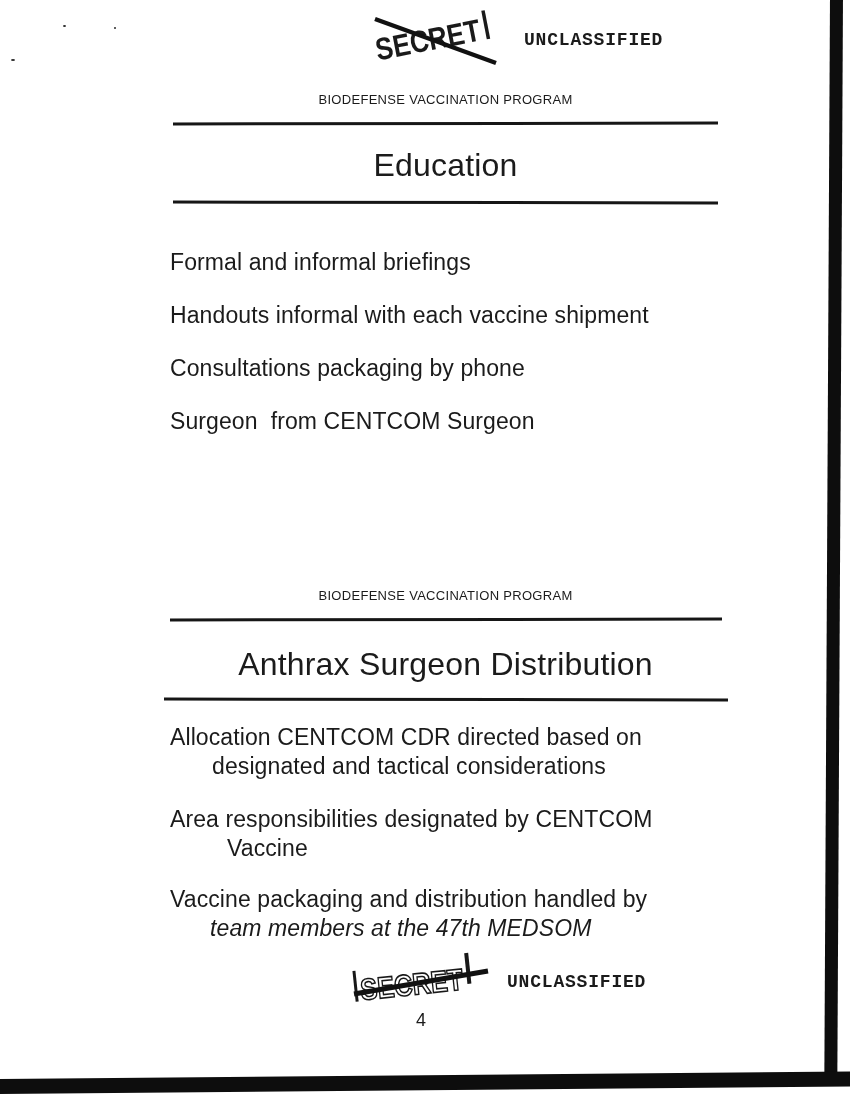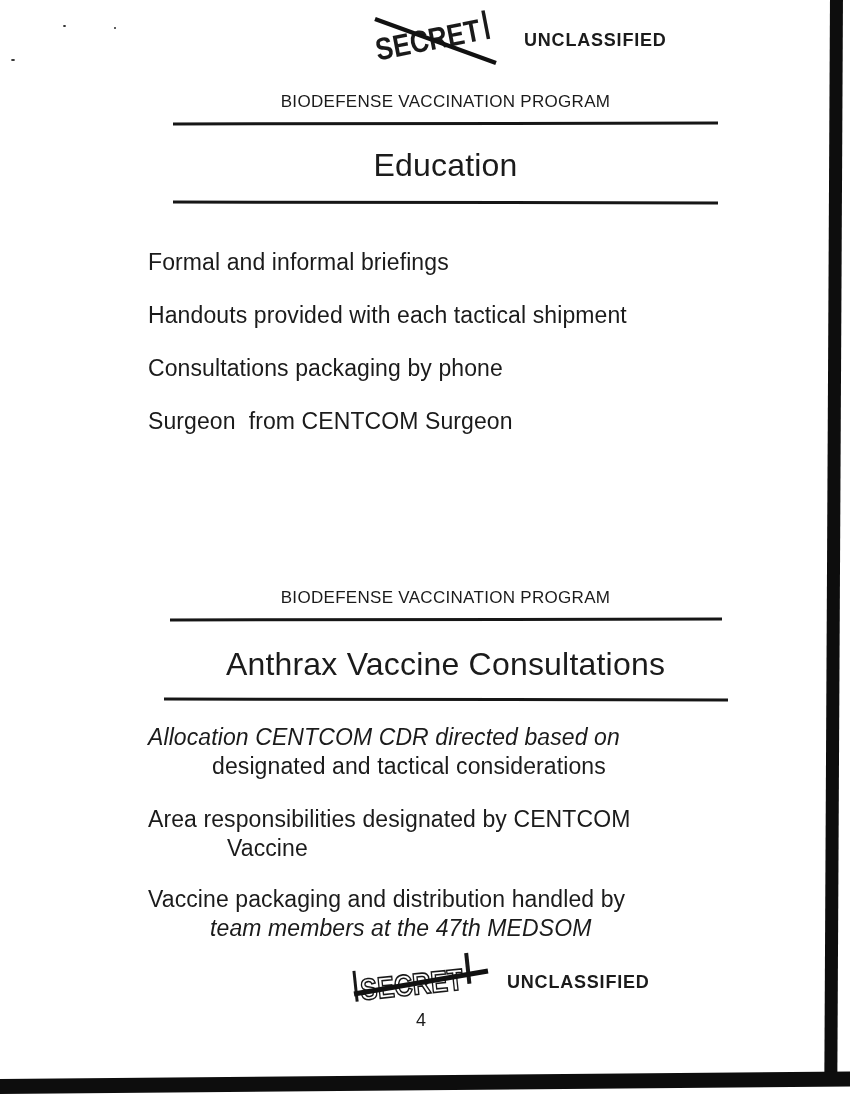--- a/index.html
+++ b/index.html
@@ -10,47 +10,48 @@
     overflow:hidden;
     font-family:"Liberation Sans","DejaVu Sans",sans-serif;
     color:#1b1b1b;
   }
   .centered{
     position:absolute;
     left:173px;width:545px;
     text-align:center;
   }
   .program-header{
-    font-size:17px;
+    font-size:13px;
     letter-spacing:0.3px;
     white-space:pre;
   }
   .section-title{
     font-size:32px;
     letter-spacing:0.2px;
     white-space:pre;
   }
   .rule{
     position:absolute;
     height:3px;
     background:#161616;
   }
   .body-line{
     position:absolute;
-    left:148px;
+    left:170px;
     font-size:23px;
     letter-spacing:0.1px;
     white-space:pre;
   }
   .classification{
     position:absolute;
     font-size:18px;
     font-weight:bold;
     letter-spacing:0.8px;
     white-space:pre;
+    font-family:Liberation Mono, monospace;
   }
   .page-number{
     position:absolute;
     font-size:18px;
   }
   .speck{
     position:absolute;
     background:#2a2a2a;
     border-radius:50%;
   }
@@ -93,33 +94,33 @@
 
   <div class="centered program-header" style="top:92px;">BIODEFENSE VACCINATION PROGRAM</div>
 
   <div class="rule" style="left:173px;top:122px;width:545px;transform:rotate(-0.1deg);"></div>
 
   <div class="centered section-title" style="top:147px;">Education</div>
 
   <div class="rule" style="left:173px;top:201px;width:545px;transform:rotate(0.1deg);"></div>
 
   <div class="body-line" style="top:249px;">Formal and informal briefings</div>
-  <div class="body-line" style="top:302px;">Handouts provided with each tactical shipment</div>
+  <div class="body-line" style="top:302px;">Handouts informal with each vaccine shipment</div>
   <div class="body-line" style="top:355px;">Consultations packaging by phone</div>
   <div class="body-line" style="top:408px;">Surgeon  from CENTCOM Surgeon</div>
 
   <div class="centered program-header" style="top:588px;">BIODEFENSE VACCINATION PROGRAM</div>
 
   <div class="rule" style="left:170px;top:618px;width:552px;transform:rotate(-0.1deg);"></div>
 
-  <div class="centered section-title" style="top:646px;">Anthrax Vaccine Consultations</div>
+  <div class="centered section-title" style="top:646px;">Anthrax Surgeon Distribution</div>
 
   <div class="rule" style="left:164px;top:698px;width:564px;transform:rotate(0.1deg);"></div>
 
-  <div class="body-line" style="top:724px;font-style:italic;">Allocation CENTCOM CDR directed based on</div>
+  <div class="body-line" style="top:724px;">Allocation CENTCOM CDR directed based on</div>
   <div class="body-line" style="top:753px;left:212px;">designated and tactical considerations</div>
 
   <div class="body-line" style="top:806px;">Area responsibilities designated by CENTCOM</div>
   <div class="body-line" style="top:835px;left:227px;">Vaccine</div>
 
   <div class="body-line" style="top:886px;text-align:right;">Vaccine packaging and distribution handled by</div>
   <div class="body-line" style="top:915px;left:210px;font-style:italic;">team members at the 47th MEDSOM</div>
 
   <svg class="stamp-svg" style="left:348px;top:953px;" width="150" height="68">
     <g transform="rotate(-6 15 42)">

